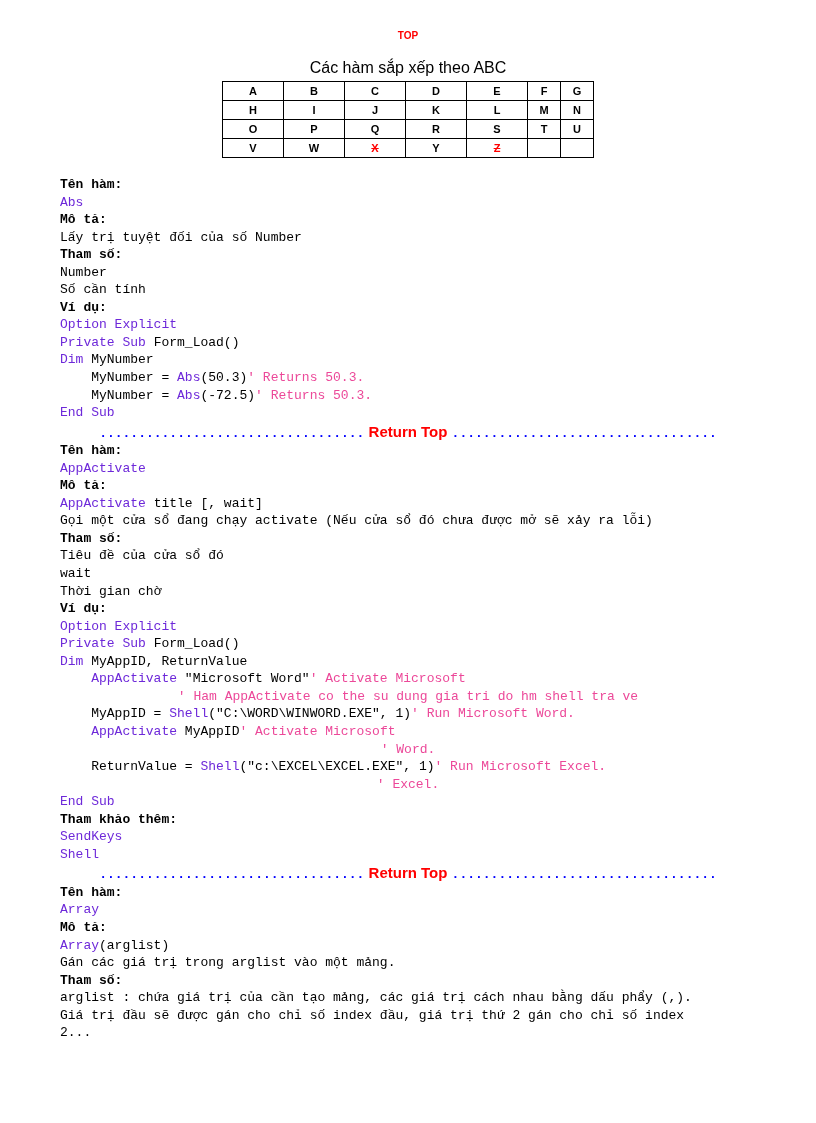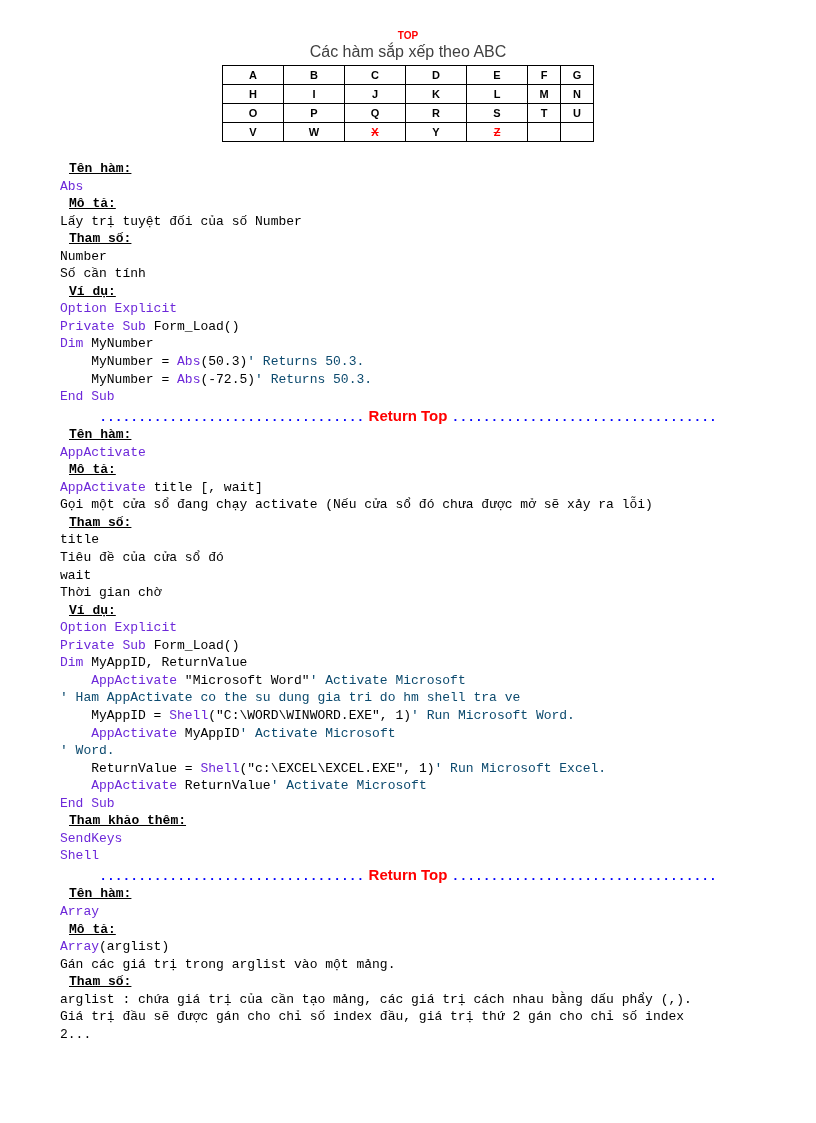--- a/index.html
+++ b/index.html
@@ -14,24 +14,24 @@
   }
   .top-link {
     text-align: center;
     color: #ff0000;
     font-weight: bold;
     font-family: Arial, sans-serif;
     font-size: 10px;
   }
   .heading {
     text-align: center;
-    color: #404040;
+    color: #000000;
     font-family: Arial, sans-serif;
     font-size: 16px;
-    margin-top: 2px;
+    margin-top: 18px;
     margin-bottom: 4px;
   }
   table.alpha {
     border-collapse: collapse;
     margin: 0 auto;
     margin-bottom: 18px;
   }
   table.alpha td {
     border: 1px solid #000;
     text-align: center;
@@ -41,25 +41,23 @@
     padding: 3px 0;
   }
   .wide { width: 60px; }
   .narrow { width: 32px; }
   .strike {
     color: #ff0000;
     text-decoration: line-through;
   }
   .section-label {
     font-weight: bold;
-    text-decoration: underline;
-    margin-left: 9px;
   }
   .blue { color: #6d28d9; }
-  .green { color: #0c4a6e; }
+  .green { color: #ec4899; text-align: center; }
   .line { white-space: pre; line-height: 1.35; }
   .sep-line {
     text-align: center;
     font-weight: bold;
     line-height: 1.35;
   }
   .sep-dots { color: #0000ff; letter-spacing: 0px; }
   .return-top { color: #ff0000; font-family: Arial, sans-serif; font-size: 15px; }
   .content { margin-top: 8px; }
 </style>
@@ -128,35 +126,34 @@
   <div class="line blue">End Sub</div>
 
   <div class="sep-line"><span class="sep-dots">..................................</span><span class="return-top"> Return Top </span><span class="sep-dots">..................................</span></div>
 
   <div class="line section-label">Tên hàm:</div>
   <div class="line blue">AppActivate</div>
   <div class="line section-label">Mô tả:</div>
   <div class="line"><span class="blue">AppActivate</span><span> title [, wait]</span></div>
   <div class="line">Gọi một cửa sổ đang chạy activate (Nếu cửa sổ đó chưa được mở sẽ xảy ra lỗi)</div>
   <div class="line section-label">Tham số:</div>
-  <div class="line">title</div>
   <div class="line">Tiêu đề của cửa sổ đó</div>
   <div class="line">wait</div>
   <div class="line">Thời gian chờ</div>
   <div class="line section-label">Ví dụ:</div>
   <div class="line blue">Option Explicit</div>
   <div class="line"><span class="blue">Private Sub</span><span> Form_Load()</span></div>
   <div class="line"><span class="blue">Dim</span><span> MyAppID, ReturnValue</span></div>
   <div class="line"><span class="blue">    AppActivate</span><span> "Microsoft Word"</span><span class="green">' Activate Microsoft</span></div>
   <div class="line green">' Ham AppActivate co the su dung gia tri do hm shell tra ve</div>
   <div class="line"><span>    MyAppID = </span><span class="blue">Shell</span><span>("C:\WORD\WINWORD.EXE", 1)</span><span class="green">' Run Microsoft Word.</span></div>
   <div class="line"><span class="blue">    AppActivate</span><span> MyAppID</span><span class="green">' Activate Microsoft</span></div>
   <div class="line green">' Word.</div>
   <div class="line"><span>    ReturnValue = </span><span class="blue">Shell</span><span>("c:\EXCEL\EXCEL.EXE", 1)</span><span class="green">' Run Microsoft Excel.</span></div>
-  <div class="line"><span class="blue">    AppActivate</span><span> ReturnValue</span><span class="green">' Activate Microsoft</span></div>
+  <div class="line green">' Excel.</div>
   <div class="line blue">End Sub</div>
   <div class="line section-label">Tham khảo thêm:</div>
   <div class="line blue">SendKeys</div>
   <div class="line blue">Shell</div>
 
   <div class="sep-line"><span class="sep-dots">..................................</span><span class="return-top"> Return Top </span><span class="sep-dots">..................................</span></div>
 
   <div class="line section-label">Tên hàm:</div>
   <div class="line blue">Array</div>
   <div class="line section-label">Mô tả:</div>

